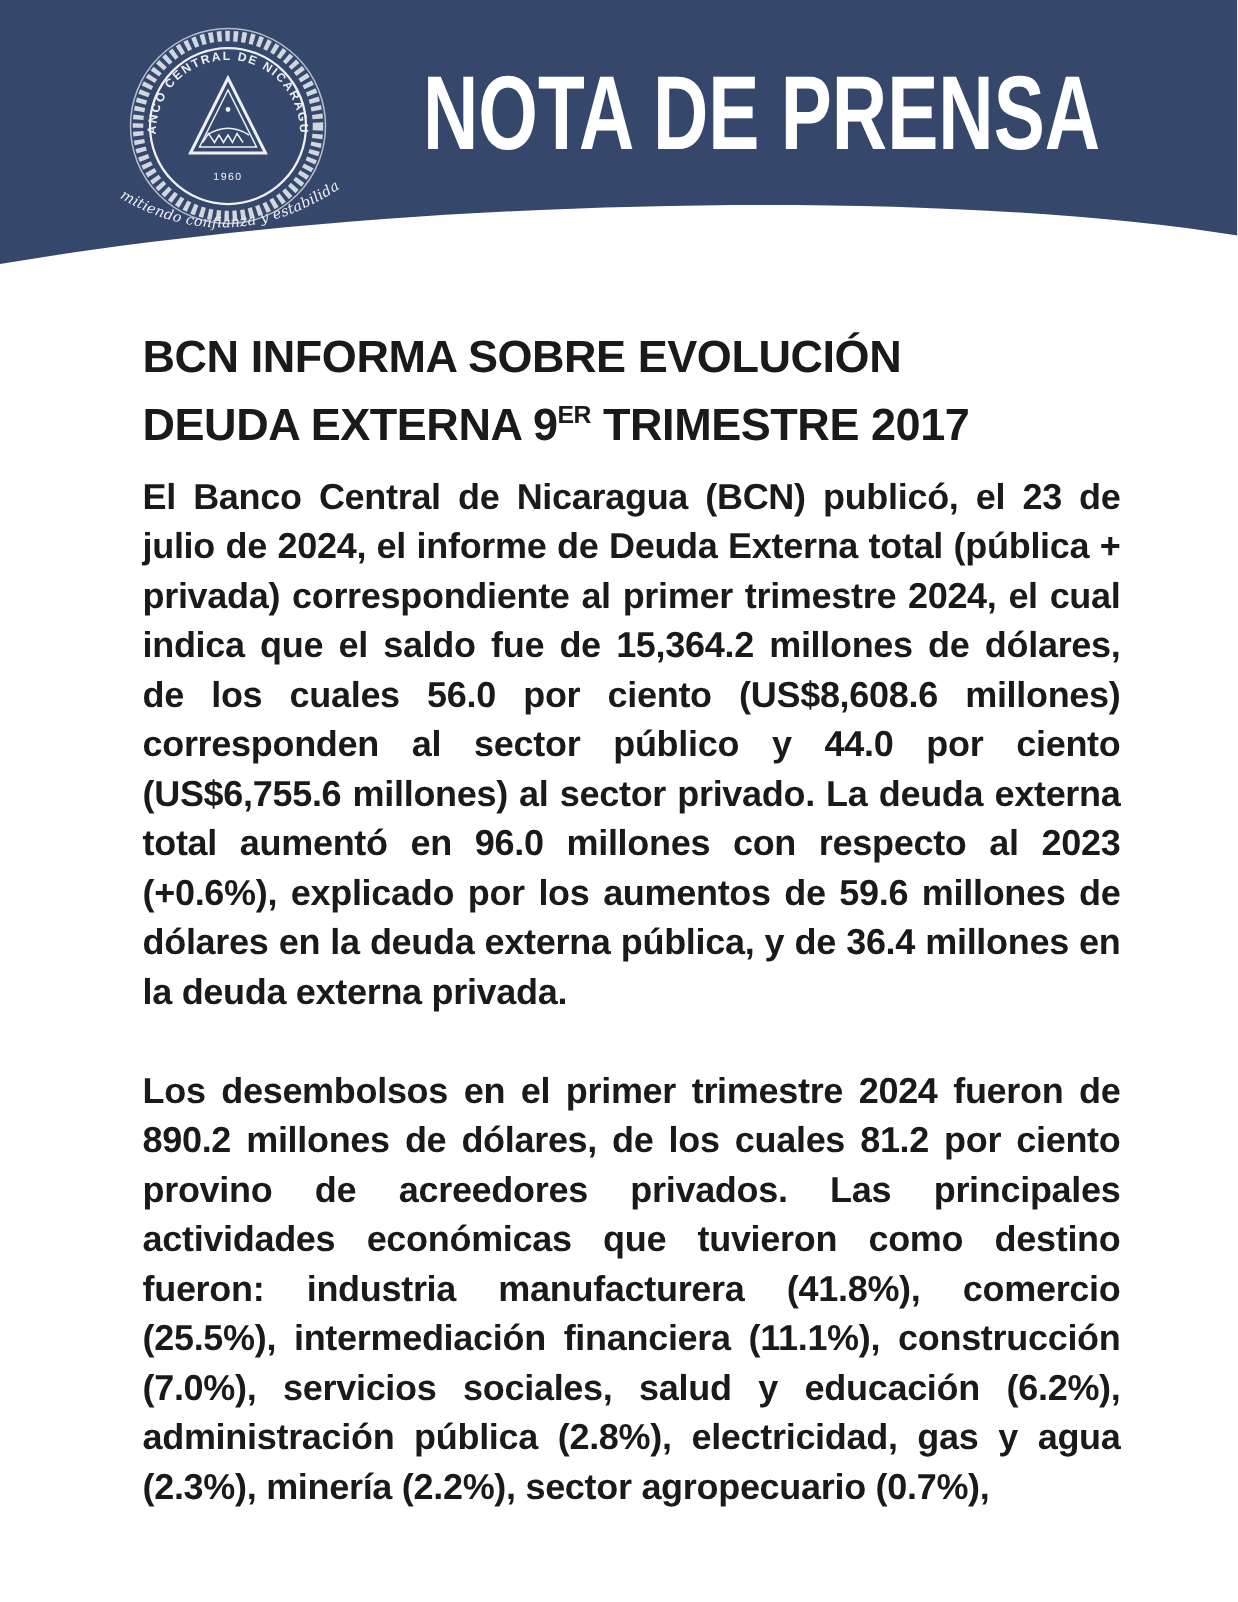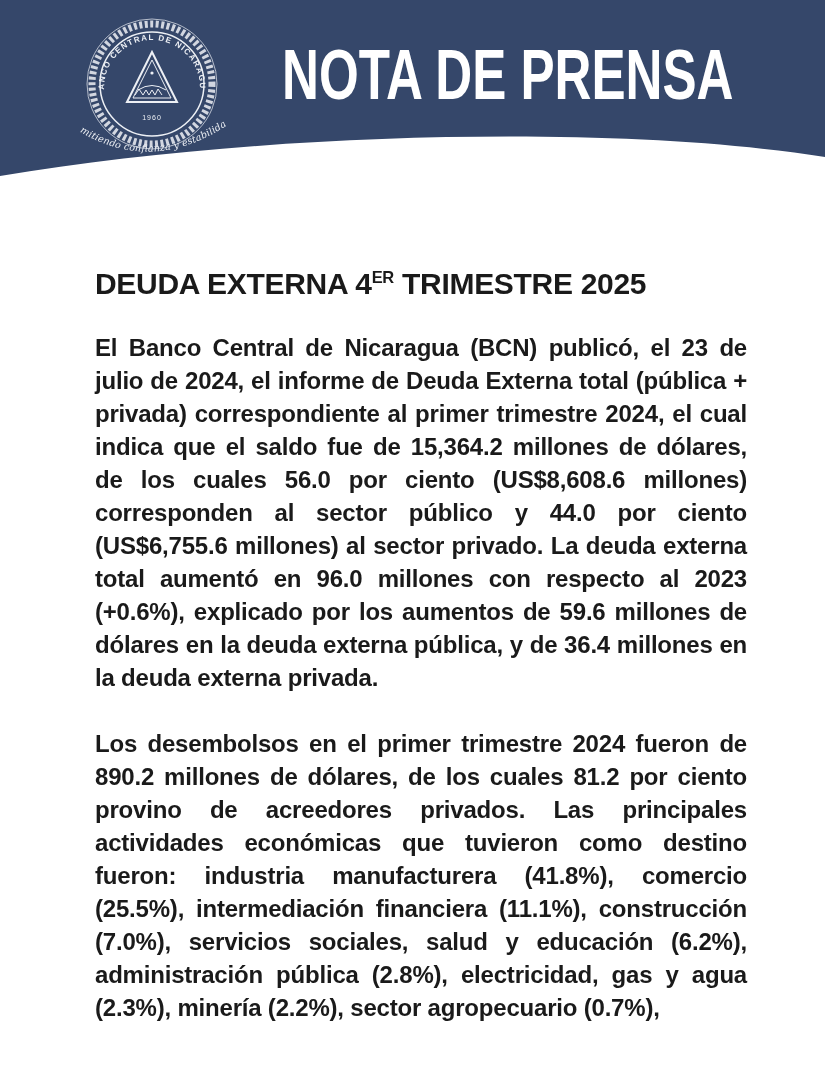--- a/index.html
+++ b/index.html
@@ -22,21 +22,21 @@
   .doc {
     position:relative; box-sizing:border-box;
     padding:30px 78px 0 95px; color:#1a1a1a;
   }
   .doc-title {
     margin:0; font-size:30px; line-height:38px; font-weight:bold;
     letter-spacing:-0.3px; color:#1a1a1a;
   }
   .doc-title sup { font-size:0.55em;text-align:center; }
   .doc p {
-    margin:28px 0 0 0; font-size:24px; line-height:33px;
+    margin:12px 0 0 0; font-size:24px; line-height:33px;
     font-weight:bold; text-align:justify; letter-spacing:-0.2px;
     color:#1a1a1a;
   }
   .doc p.para-2 { margin-top:33px; }
   
   .seal text { fill:#edf0f5; }
   .seal .arc-text { font-family:"Liberation Sans", sans-serif; font-size:8px; font-weight:bold; letter-spacing:1.3px; }
   .seal .year-text { font-family:"Liberation Sans", sans-serif; font-size:7px; letter-spacing:1px; }
   .seal .motto-text { font-family:"DejaVu Serif", serif; font-style:italic; font-size:9.5px; letter-spacing:0.2px; }
   .seal .line { stroke:#edf0f5; fill:none; }
@@ -79,22 +79,22 @@
           <textPath href="#sealMottoArc" startOffset="50%" text-anchor="middle">Emitiendo confianza y estabilidad</textPath>
         </text>
       </g>
     </svg>
 
     <h1 class="banner-title">NOTA DE PRENSA</h1>
   </header>
 
   <main class="doc">
     <h2 class="doc-title">
-      <br>
-      <span>DEUDA EXTERNA 4</span><sup>ER</sup><span> TRIMESTRE 2025</span>
+      <span>BCN INFORMA SOBRE EVOLUCIÓN</span><br>
+      <span>DEUDA EXTERNA 9</span><sup>ER</sup><span> TRIMESTRE 2017</span>
     </h2>
 
     <p class="para-1">El Banco Central de Nicaragua (BCN) publicó, el 23 de julio de 2024, el informe de Deuda Externa total (pública + privada) correspondiente al primer trimestre 2024, el cual indica que el saldo fue de 15,364.2 millones de dólares, de los cuales 56.0 por ciento (US$8,608.6 millones) corresponden al sector público y 44.0 por ciento (US$6,755.6 millones) al sector privado. La deuda externa total aumentó en 96.0 millones con respecto al 2023 (+0.6%), explicado por los aumentos de 59.6 millones de dólares en la deuda externa pública, y de 36.4 millones en la deuda externa privada.</p>
 
     <p class="para-2">Los desembolsos en el primer trimestre 2024 fueron de 890.2 millones de dólares, de los cuales 81.2 por ciento provino de acreedores privados. Las principales actividades económicas que tuvieron como destino fueron: industria manufacturera (41.8%), comercio (25.5%), intermediación financiera (11.1%), construcción (7.0%), servicios sociales, salud y educación (6.2%), administración pública (2.8%), electricidad, gas y agua (2.3%), minería (2.2%), sector agropecuario (0.7%),</p>
   </main>
 
 </div>
 
 </body></html>

